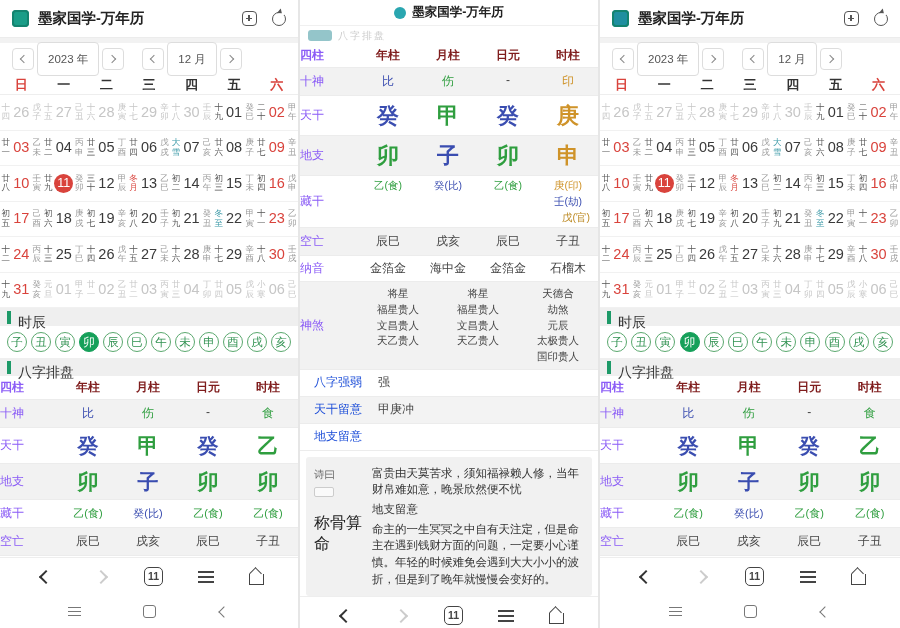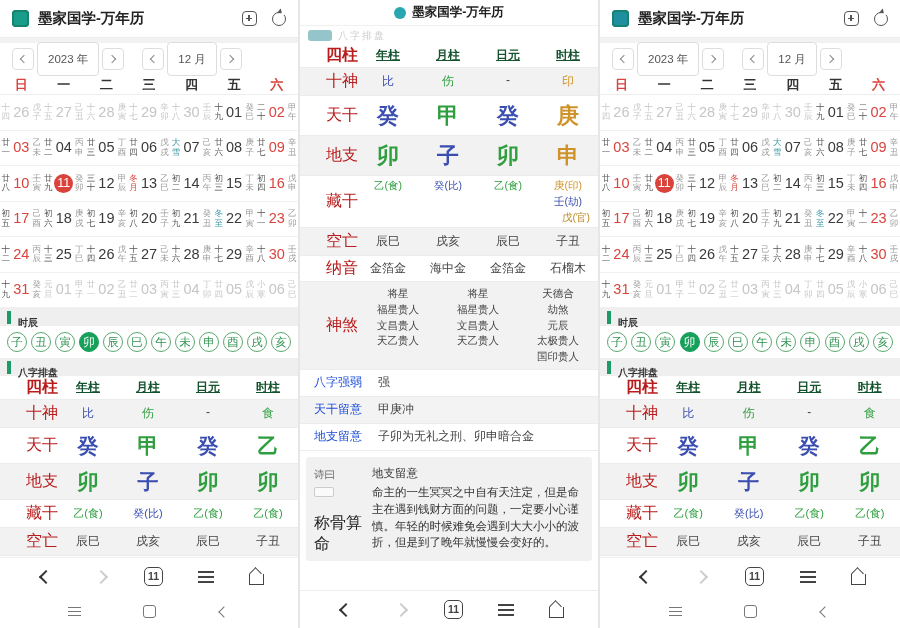--- a/index.html
+++ b/index.html
@@ -46,35 +46,35 @@
   .num{font-size:14.5px;color:#3a3a3a;min-width:19px;height:19px;line-height:19px;text-align:center;}
   .cal-cell[data-nc="red"] .num{color:#d9433c;}
   .cal-cell[data-nc="sel"] .num{background:#d9433c;color:#fff;border-radius:50%;font-size:12.5px;}
   .cal-cell[data-lc="term"] .ll{color:#3d9aa8;}
   .cal-cell[data-lc="mon"] .ll{color:#d9433c;}
   .cal-cell[data-st="out"] .ll,.cal-cell[data-st="out"] .num,.cal-cell[data-st="out"] .gz{color:#c6c6c6;}
 
   
   .sec{height:18px;background:#efefef;display:flex;align-items:center;flex:none;}
   .sec .bar{width:4px;height:13px;background:#1d9a68;margin:0 7px;}
-  .sec span{font-size:10px;font-weight:700;color:#333;margin-top:12px;}
+  .sec span{font-size:14px;font-weight:400;color:#333;margin-top:12px;}
 
   
   .hours{height:32px;display:flex;align-items:center;justify-content:space-between;padding:0 7px;flex:none;}
   .hcirc{width:20px;height:20px;border:1px solid #5aa86e;border-radius:50%;color:#2f9150;font-size:11.5px;line-height:19px;text-align:center;cursor:pointer;flex:none;}
   .hcirc[data-sel]{background:#16a05a;border-color:#16a05a;color:#fff;}
 
   
   .bz-row{display:flex;align-items:center;border-bottom:1px solid #ececec;flex:none;}
   .bz-row.shade{background:#f2f2f2;}
-  .bz-label{width:58px;text-align:right;font-size:16px;color:#b91c1c;flex:none;white-space:pre-line;}
+  .bz-label{width:58px;text-align:left;font-size:12px;color:#8b5cf6;flex:none;white-space:pre-line;}
   .cells{flex:1;display:flex;}
   .bz-c{flex:1;text-align:center;white-space:pre-line;color:#444;}
   .r-head{height:24px;font-weight:700;}
-  .r-head .bz-c{font-size:12px;color:#14532d;font-weight:700;text-decoration:underline;}
+  .r-head .bz-c{font-size:12px;color:#7f1d1d;font-weight:700;}
   .r-ss{height:28px;}  .r-ss .bz-c{font-size:12px;}
   .r-big{height:36px;} .r-big .bz-c{font-size:21px;font-weight:600;}
   .r-big2{height:40px;}.r-big2 .bz-c{font-size:22px;font-weight:600;}
   .r-cg{height:28px;}  .r-cg .bz-c{font-size:11px;}
   .r-cg2{height:52px;} .r-cg2 .bz-c{font-size:10.5px;line-height:1.4;}
   .r-kw{height:28px;}  .r-kw .bz-c{font-size:12px;}
   .r-ny{height:26px;}  .r-ny .bz-c{font-size:12px;}
   .r-sh{min-height:84px;padding:4px 0;} .r-sh .bz-c{font-size:10.5px;line-height:1.5;}
   .stack{display:flex;flex-direction:column;align-items:center;justify-content:center;gap:1px;}
   [data-c="wood"]{color:#2f9e3f;}
@@ -621,30 +621,30 @@
     <div class="x-row">
       <span class="x-label">八字强弱</span>
       <span class="x-val">强</span>
     </div>
     <div class="x-row shade">
       <span class="x-label">天干留意</span>
       <span class="x-val">甲庚冲</span>
     </div>
     <div class="x-row">
       <span class="x-label">地支留意</span>
-      <span class="x-val">子卯为无礼之刑、卯申暗合金</span>
     </div>
 
     <div class="cg">
       <div class="cg-labels">
         <span class="cg-l1">诗曰</span>
         <span class="cg-box"></span>
         <span class="cg-l2">称骨算命</span>
       </div>
       <div class="cg-body">
+        <p>富贵由天莫苦求，须知福禄赖人修，当年财帛难如意，晚景欣然便不忧</p>
         <p>地支留意</p>
         <p>命主的一生冥冥之中自有天注定，但是命主在遇到钱财方面的问题，一定要小心谨慎。年轻的时候难免会遇到大大小小的波折，但是到了晚年就慢慢会变好的。</p>
       </div>
     </div>
 
     <footer class="toolbar">
       <span class="nav-ic">
           <i class="chevbig l"></i>
         </span>
       <span class="nav-ic">

